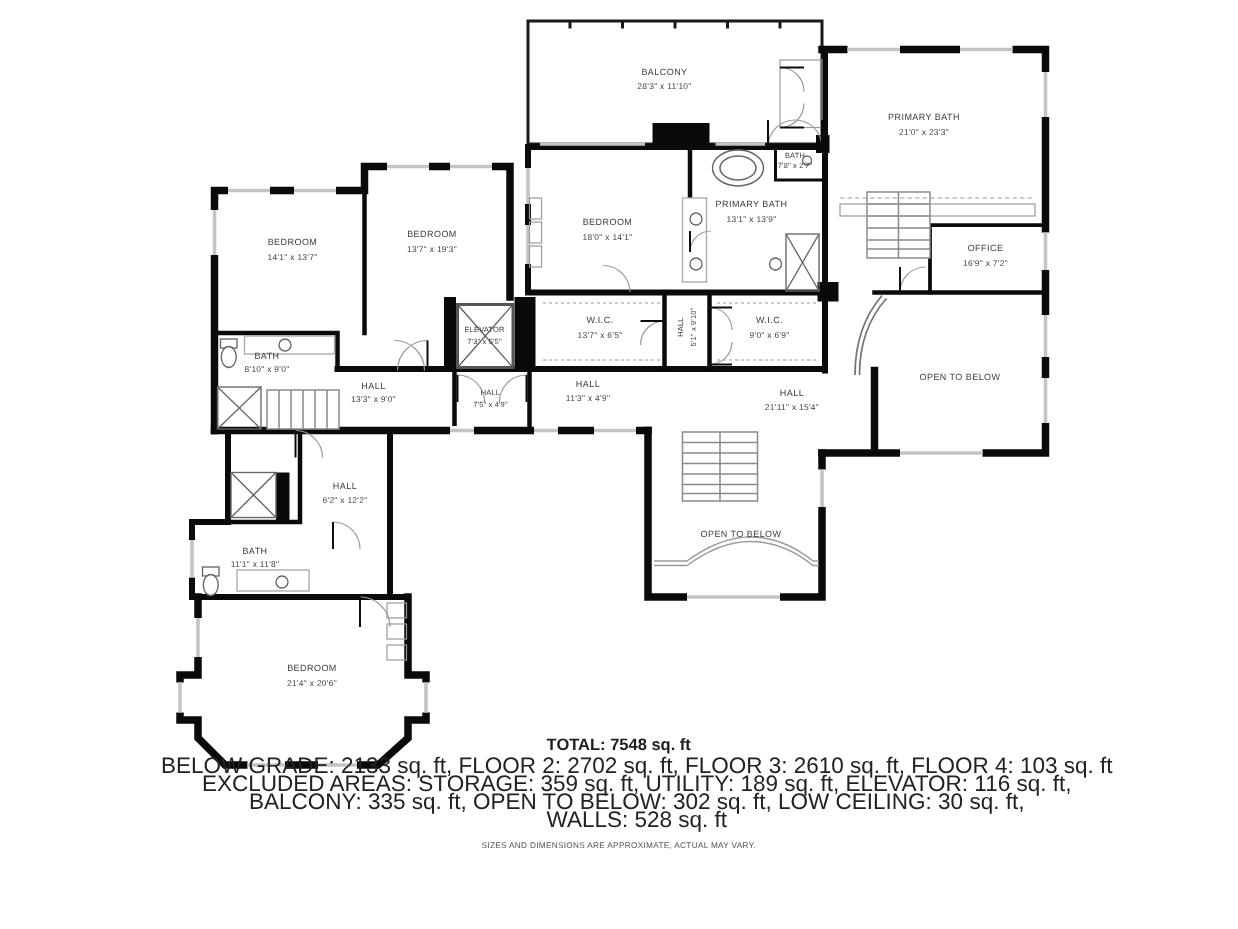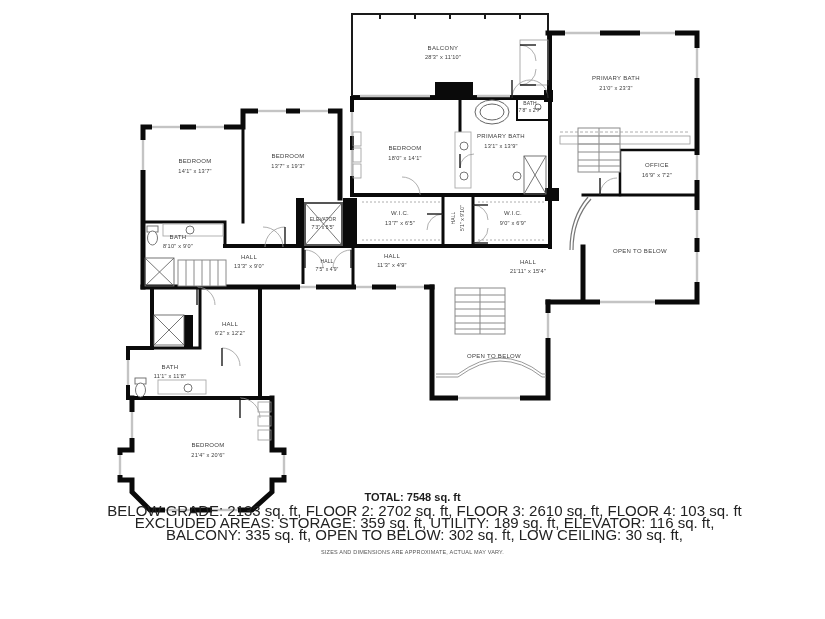--- a/index.html
+++ b/index.html
@@ -339,15 +339,16 @@
       </g>
     </g>
   </svg>
   </div>
 
   <div class="summary">
     <div class="total">TOTAL: 7548 sq. ft</div>
     <div class="line">BELOW GRADE: 2133 sq. ft, FLOOR 2: 2702 sq. ft, FLOOR 3: 2610 sq. ft, FLOOR 4: 103 sq. ft</div>
     <div class="line">EXCLUDED AREAS: STORAGE: 359 sq. ft, UTILITY: 189 sq. ft, ELEVATOR: 116 sq. ft,</div>
     <div class="line">BALCONY: 335 sq. ft, OPEN TO BELOW: 302 sq. ft, LOW CEILING: 30 sq. ft,</div>
+    <div class="line">WALLS: 528 sq. ft</div>
     <div class="footnote">SIZES AND DIMENSIONS ARE APPROXIMATE, ACTUAL MAY VARY.</div>
   </div>
 </div>
 
 </body></html>

